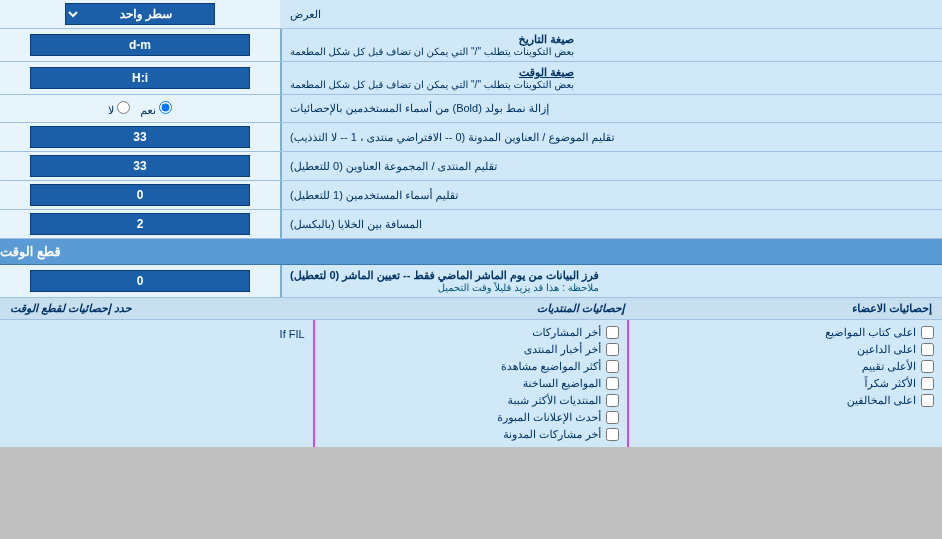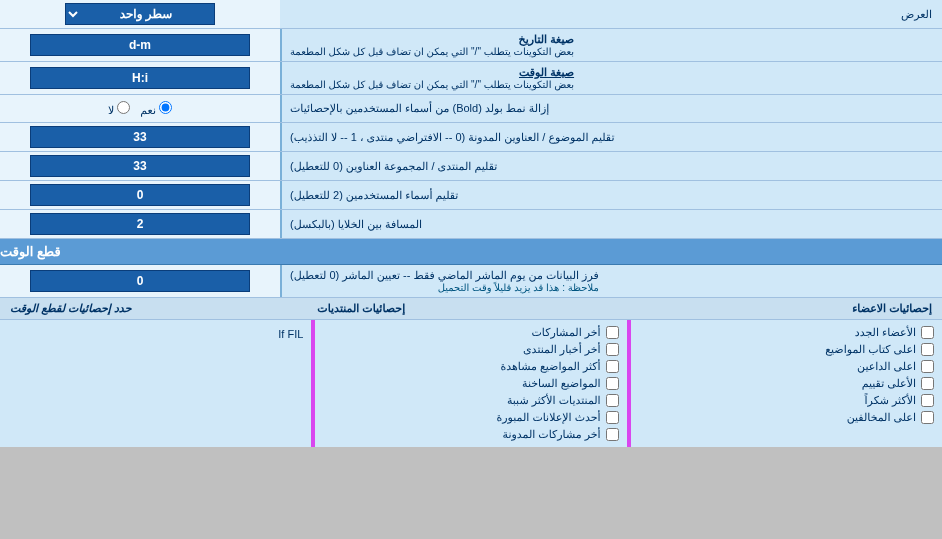--- a/index.html
+++ b/index.html
@@ -94,21 +94,21 @@
       border-bottom: 1px solid #a0c0e0;
     }
     .checkboxes-body {
       display: flex;
       flex-direction: row;
       background: #d0e8f8;
     }
     .check-col {
       flex: 1;
       padding: 4px 8px;
-      border-left: 4px solid #d946ef;
+      border-left: 2px solid #d946ef;
     }
     .check-col:last-child {
       border-left: none;
     }
     .check-item {
       display: flex;
       flex-direction: row;
       align-items: center;
       gap: 5px;
       padding: 2px 0;
@@ -122,21 +122,21 @@
     .top-row {
       display: flex;
       flex-direction: row;
       background: #d0e8f8;
       min-height: 26px;
       align-items: center;
       border-bottom: 1px solid #a0c0e0;
     }
     .top-label {
       flex: 1;
-      text-align: right;
+      text-align: left;
       padding: 4px 10px;
       color: #003366;
       font-size: 11px;
     }
     .top-select-cell {
       width: 280px;
       display: flex;
       align-items: center;
       justify-content: center;
       padding: 3px 6px;
@@ -203,62 +203,58 @@
   </div>
 
   <div class="row">
     <div class="right-cell">تقليم المنتدى / المجموعة العناوين (0 للتعطيل)</div>
     <div class="left-cell">
       <input class="input-field" type="text" value="33" style="">
     </div>
   </div>
 
   <div class="row">
-    <div class="right-cell">تقليم أسماء المستخدمين (2 للتعطيل)</div>
+    <div class="right-cell">تقليم أسماء المستخدمين (1 للتعطيل)</div>
     <div class="left-cell">
       <input class="input-field" type="text" value="0" style="">
     </div>
   </div>
 
   <div class="row">
     <div class="right-cell">المسافة بين الخلايا (بالبكسل)</div>
     <div class="left-cell">
       <input class="input-field" type="text" value="2" style="">
     </div>
   </div>
 
   <div class="section-title-row">
     <span>قطع الوقت</span>
   </div>
 
   <div class="row">
     <div class="right-cell">
       <div>
-        <div style="font-weight:normal; font-size:11px;">فرز البيانات من يوم الماشر الماضي فقط -- تعيين الماشر (0 لتعطيل)</div>
+        <div style="font-weight:bold; font-size:11px;">فرز البيانات من يوم الماشر الماضي فقط -- تعيين الماشر (0 لتعطيل)</div>
         <div style="font-size:10px; color:#005580;">ملاحظة : هذا قد يزيد قليلاً وقت التحميل</div>
       </div>
     </div>
     <div class="left-cell">
       <input class="input-field" type="text" value="0" style="">
     </div>
   </div>
 
   <div class="checkboxes-header">
     <span style="flex:1; text-align:right;">إحصائيات الاعضاء</span>
-    <span style="flex:1; text-align:left;">إحصائيات المنتديات</span>
+    <span style="flex:1; text-align:right;font-style:italic;">إحصائيات المنتديات</span>
     <span style="flex:1; text-align:left;font-style:italic;">حدد إحصائيات لقطع الوقت</span>
   </div>
 
   <div class="checkboxes-body">
 
     <div class="check-col">
-      <div class="check-item">
-        <input type="checkbox" style="">
-        <span>الأعضاء الجدد</span>
-      </div>
       <div class="check-item">
         <input type="checkbox" style="">
         <span>اعلى كتاب المواضيع</span>
       </div>
       <div class="check-item">
         <input type="checkbox" style="">
         <span>اعلى الداعين</span>
       </div>
       <div class="check-item">
         <input type="checkbox" style="">

